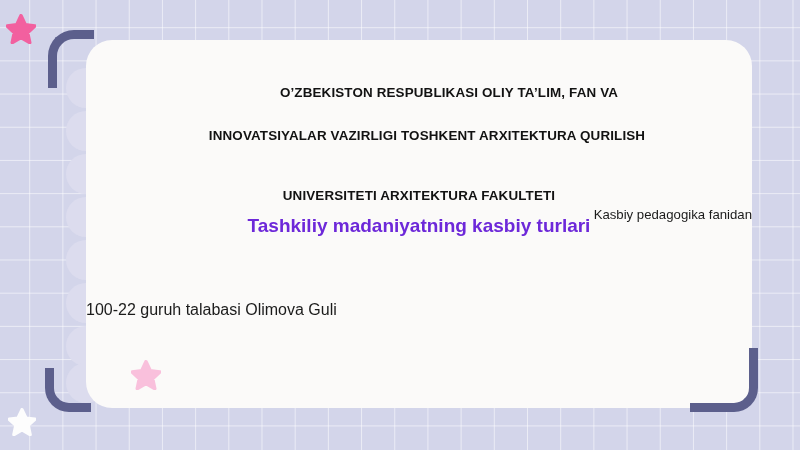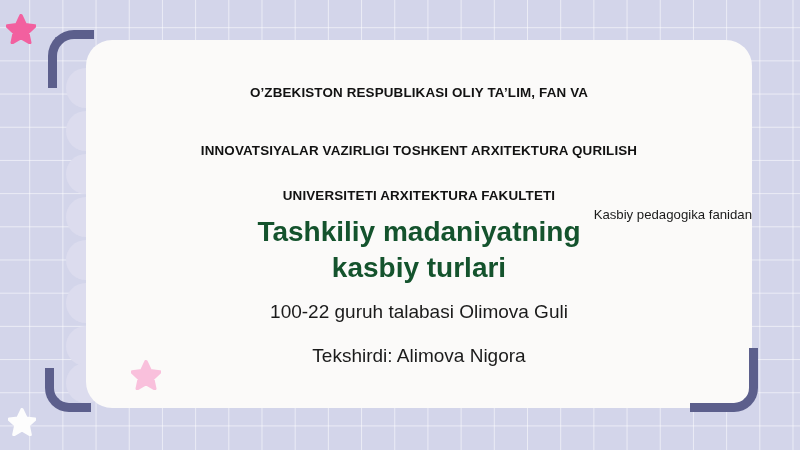--- a/index.html
+++ b/index.html
@@ -104,52 +104,51 @@
   .heading-line {
     position: absolute;
     width: 100%;
     text-align: center;
     font-size: 13.4px;
     font-weight: bold;
     color: #121212;
     letter-spacing: 0.15px;
     white-space: nowrap;
   }
-  #heading-line-1 { top: 45px; }
-  #heading-line-2 { top: 103px; }
+  #heading-line-1 { top: 45px; margin-left: 30px; }
+  #heading-line-2 { top: 88px; margin-left: 8px; }
   #heading-line-3 { top: 148px; }
 
   #subject-line {
     position: absolute;
     top: 167px;
     width: 100%;
     text-align: right;
     font-size: 13.2px;
     color: #1b1b1b;
     white-space: nowrap;
   }
 
   #slide-title {
     position: absolute;
     top: 174px;
     left: 50%;
     transform: translateX(-50%);
     width: 400px;
     text-align: center;
-    font-size: 28px;
+    font-size: 19px;
     font-weight: bold;
-    color: #14532d;
+    color: #6d28d9;
     line-height: 1.3;
   }
 
   .footer-line {
     position: absolute;
     width: 100%;
-    text-align: center;
-    font-size: 19px;
+    font-size: 16px;
     color: #1b1b1b;
     white-space: nowrap;
   }
   #footer-line-1 { top: 261px; }
   #footer-line-2 { top: 305px; }
 </style>
 </head>
 <body>
 
 <div id="slide">
@@ -192,17 +191,16 @@
     <div class="heading-line" id="heading-line-2">INNOVATSIYALAR VAZIRLIGI TOSHKENT ARXITEKTURA QURILISH</div>
 
     <div class="heading-line" id="heading-line-3">UNIVERSITETI ARXITEKTURA FAKULTETI</div>
 
     <div id="subject-line">Kasbiy pedagogika fanidan</div>
 
     <div id="slide-title">Tashkiliy madaniyatning kasbiy turlari</div>
 
     <div class="footer-line" id="footer-line-1">100-22 guruh talabasi Olimova Guli</div>
 
-    <div class="footer-line" id="footer-line-2">Tekshirdi: Alimova Nigora</div>
 
   </div>
 
 </div>
 
 </body></html>

